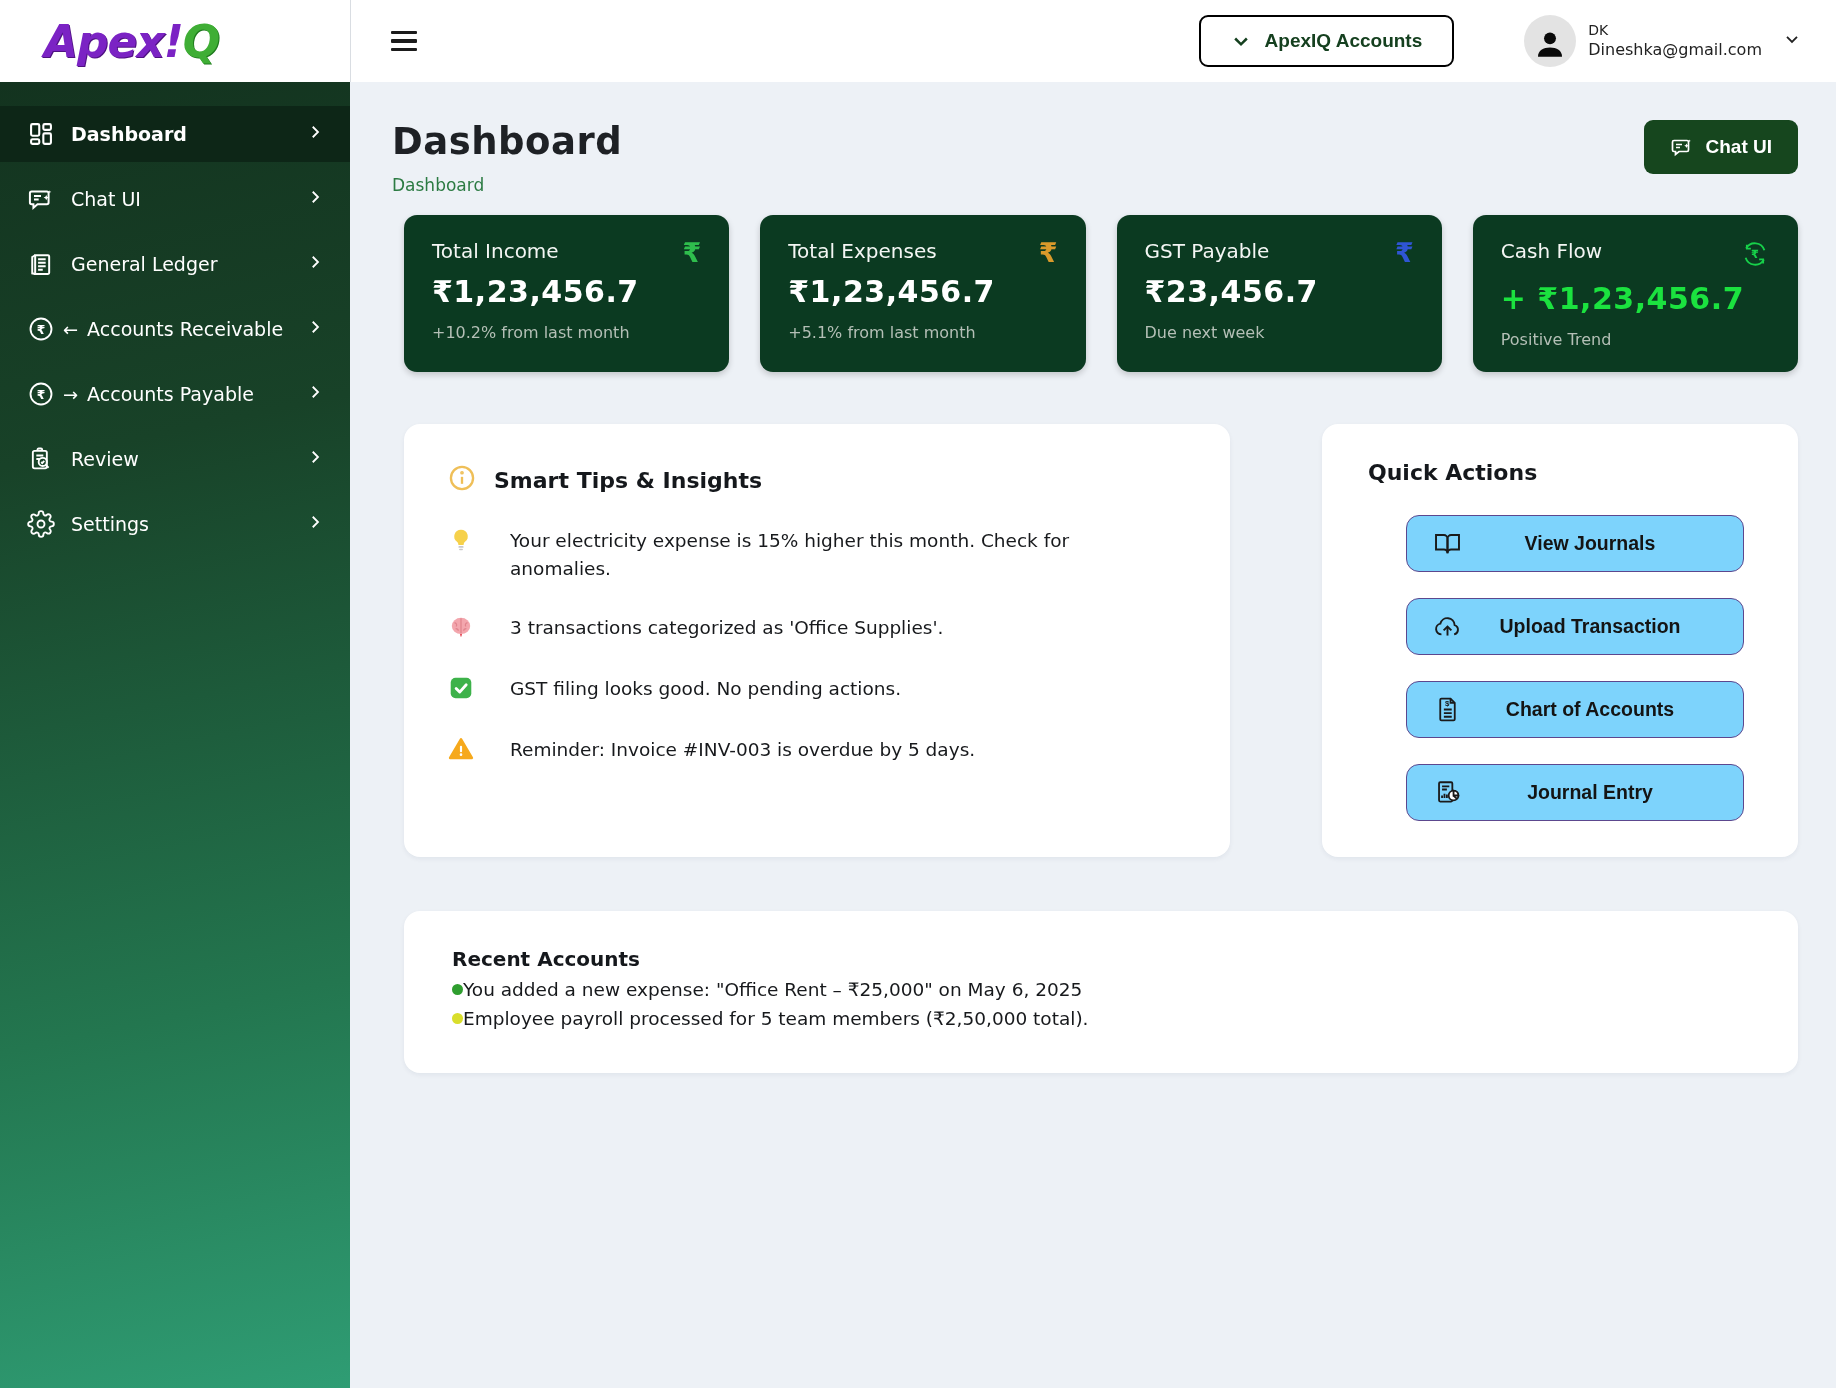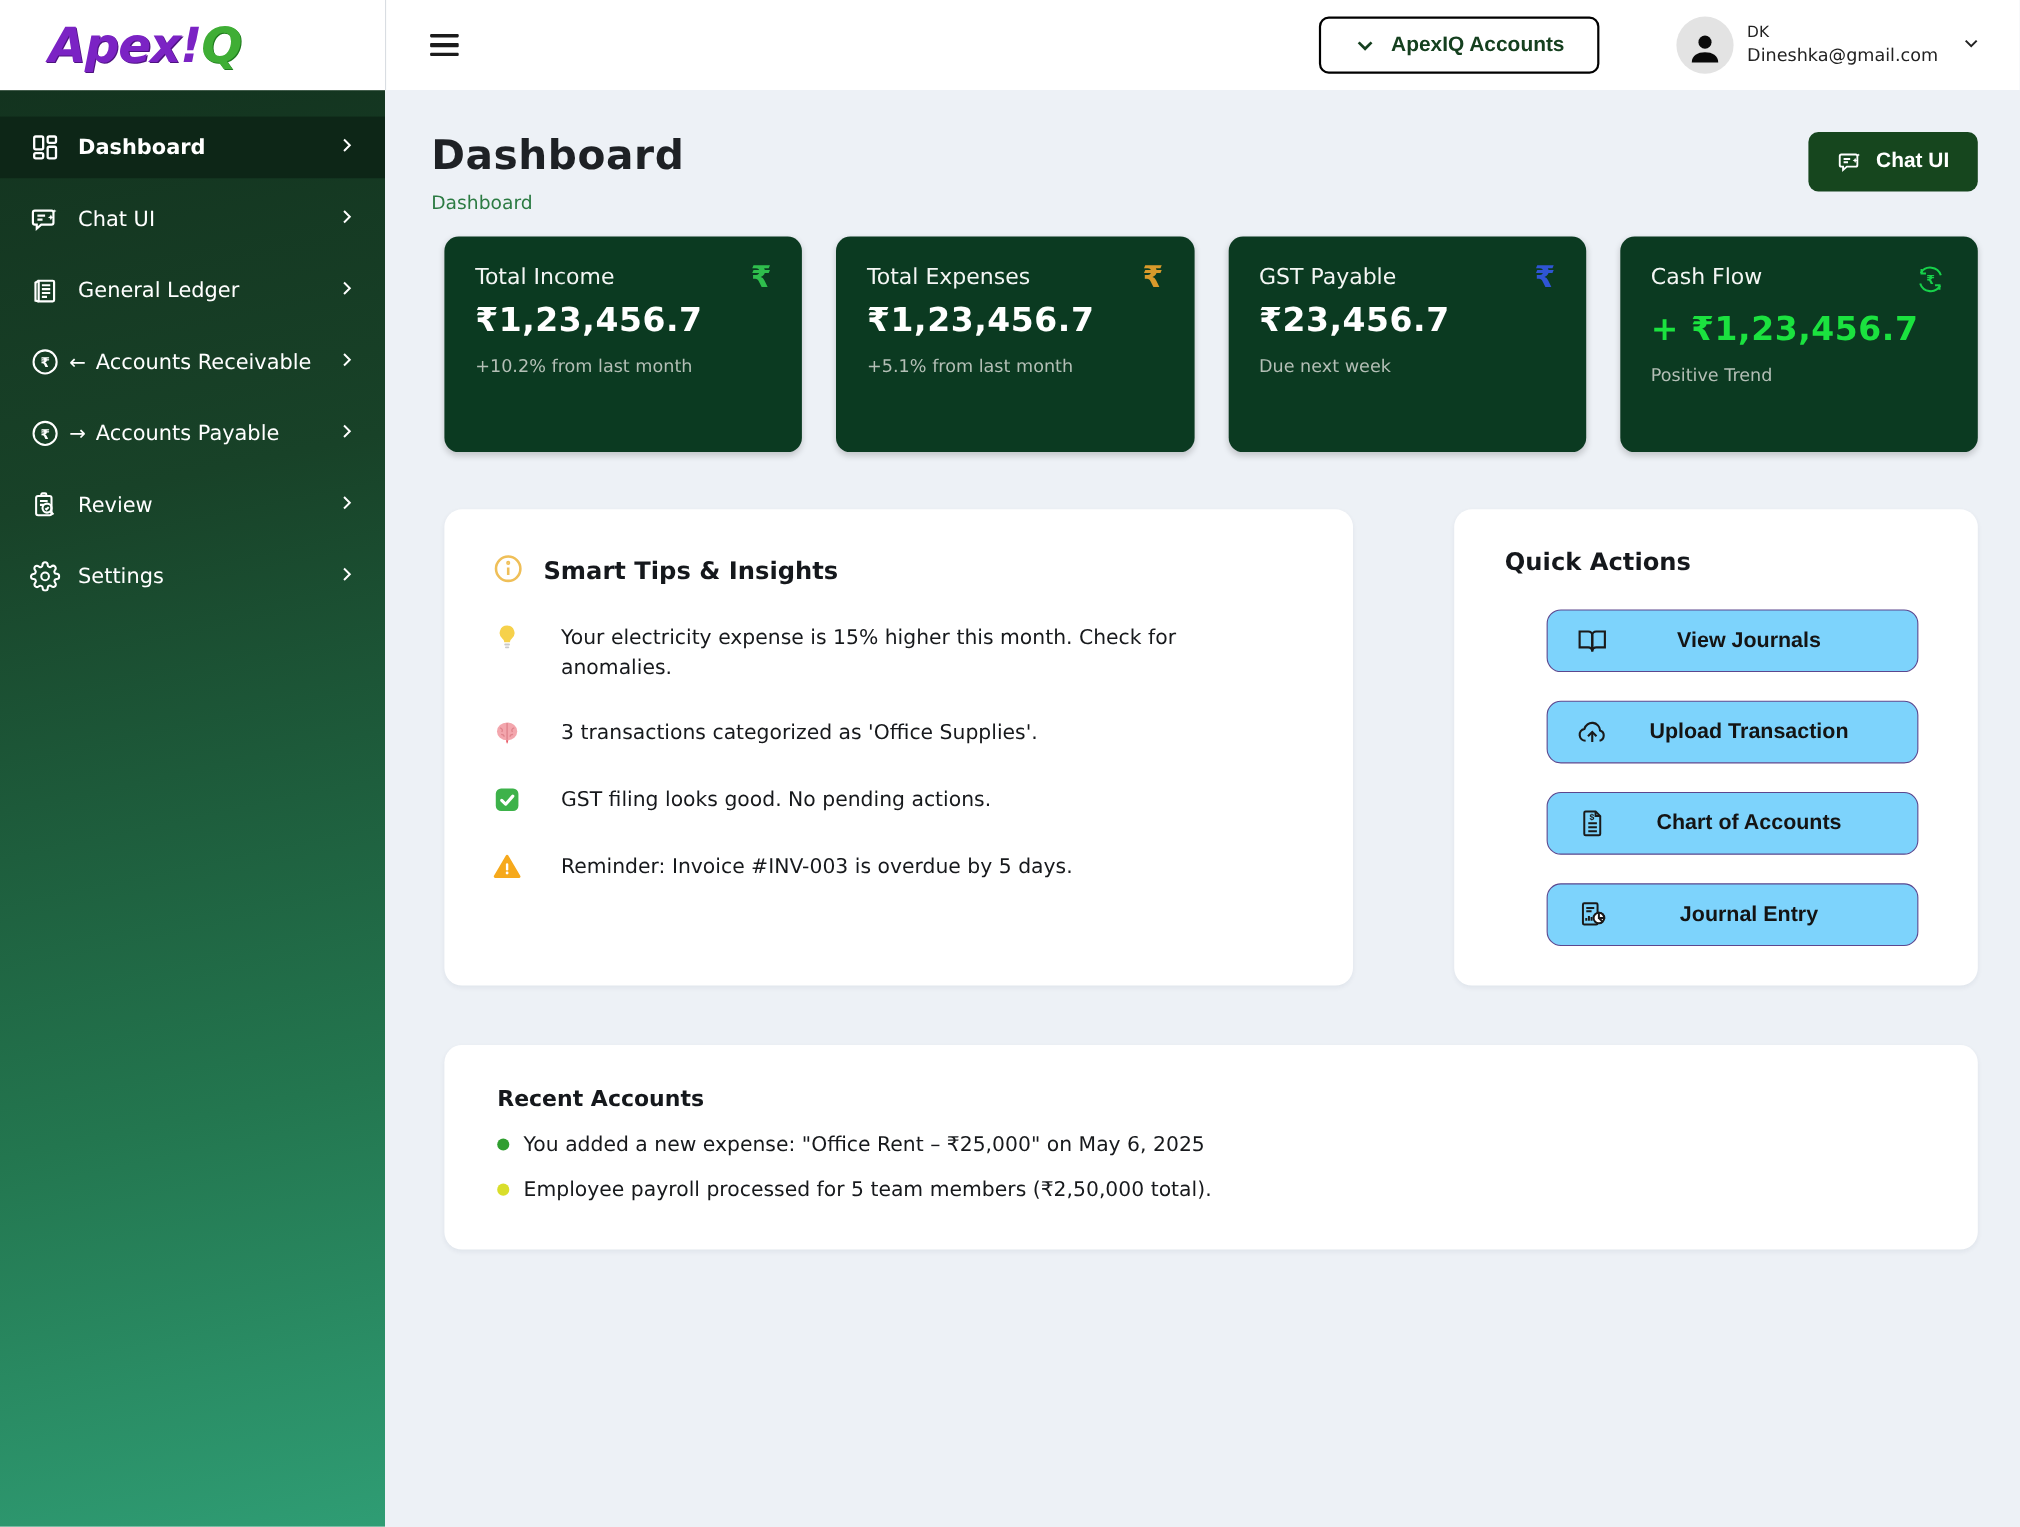--- a/index.html
+++ b/index.html
@@ -50,21 +50,21 @@
   .page-head { display:flex; justify-content:space-between; align-items:flex-start; }
   .page-title { font-size:37px; font-weight:800; color:#1e2125; letter-spacing:0.5px; }
   .breadcrumb { margin-top:12px; font-size:17px; color:#2c7b43; cursor:pointer; }
   .chatui-btn { display:flex; align-items:center; gap:12px; background:#16461e; color:#fff;
     border:none; border-radius:9px; padding:15px 26px; font-size:19px; font-weight:600; cursor:pointer; }
   .chatui-btn svg { width:24px; height:24px; }
 
   .section-title { margin-top:26px; margin-left:12px; font-size:20px; font-weight:700; color:#13161a; }
 
   .stats-grid { margin-top:20px; margin-left:12px; display:grid; grid-template-columns:repeat(4,1fr); gap:31px; }
-  .stat-card { background:#0b3a21; border-radius:13px; padding:24px 28px 26px 28px; height:196px;
+  .stat-card { background:#0b3a21; border-radius:13px; padding:24px 28px 26px 28px; height:157px;
     box-shadow:0 3px 6px rgba(0,0,0,0.18); }
   .stat-top { display:flex; justify-content:space-between; align-items:flex-start; }
   .stat-label { font-size:20px; color:#f4f6f4; font-weight:500; }
   .stat-icon { font-size:27px; font-weight:700; line-height:1; }
   .stat-icon svg { width:30px; height:30px; }
   .stat-value { margin-top:8px; font-size:30px; font-weight:800; color:#ffffff; letter-spacing:0.5px; }
   .stat-note { margin-top:14px; font-size:16px; color:#b4bfb6; }
 
   .mid-row { margin-top:52px; margin-left:12px; display:flex; gap:92px; }
   .card { background:#ffffff; border-radius:16px; box-shadow:0 2px 5px rgba(25,40,60,0.06); }
@@ -81,21 +81,21 @@
   .qa-title { font-size:22px; font-weight:700; color:#15181c; margin-left:10px; }
   .qa-list { margin-top:30px; display:flex; flex-direction:column; gap:26px; padding:0 18px 0 48px; }
   .qa-btn { height:57px; background:#7dd3fc; border:1.6px solid #5c478e; border-radius:13px;
     display:flex; align-items:center; padding:0 26px; cursor:pointer; }
   .qa-btn .ico { flex:0 0 30px; display:flex; }
   .qa-btn .ico svg { width:29px; height:29px; }
   .qa-label { flex:1; text-align:center; font-size:19.5px; font-weight:700; color:#141414; }
 
   .recent-card { margin-top:54px; margin-left:12px; width:1394px; padding:36px 48px 44px 48px; }
   .recent-title { font-size:20px; font-weight:700; color:#15181c; }
-  .recent-item { margin-top:20px; display:flex; align-items:center; gap:13px; }
+  .recent-item { margin-top:8px; display:flex; align-items:center; }
   .dot { width:11px; height:11px; border-radius:50%; background:currentColor; flex:0 0 11px; }
   .recent-text { font-size:18.5px; color:#17191c; }
 </style>
 </head>
 <body>
 
 <div class="app">
 
   <aside class="sidebar">
     <div class="logo-area">

